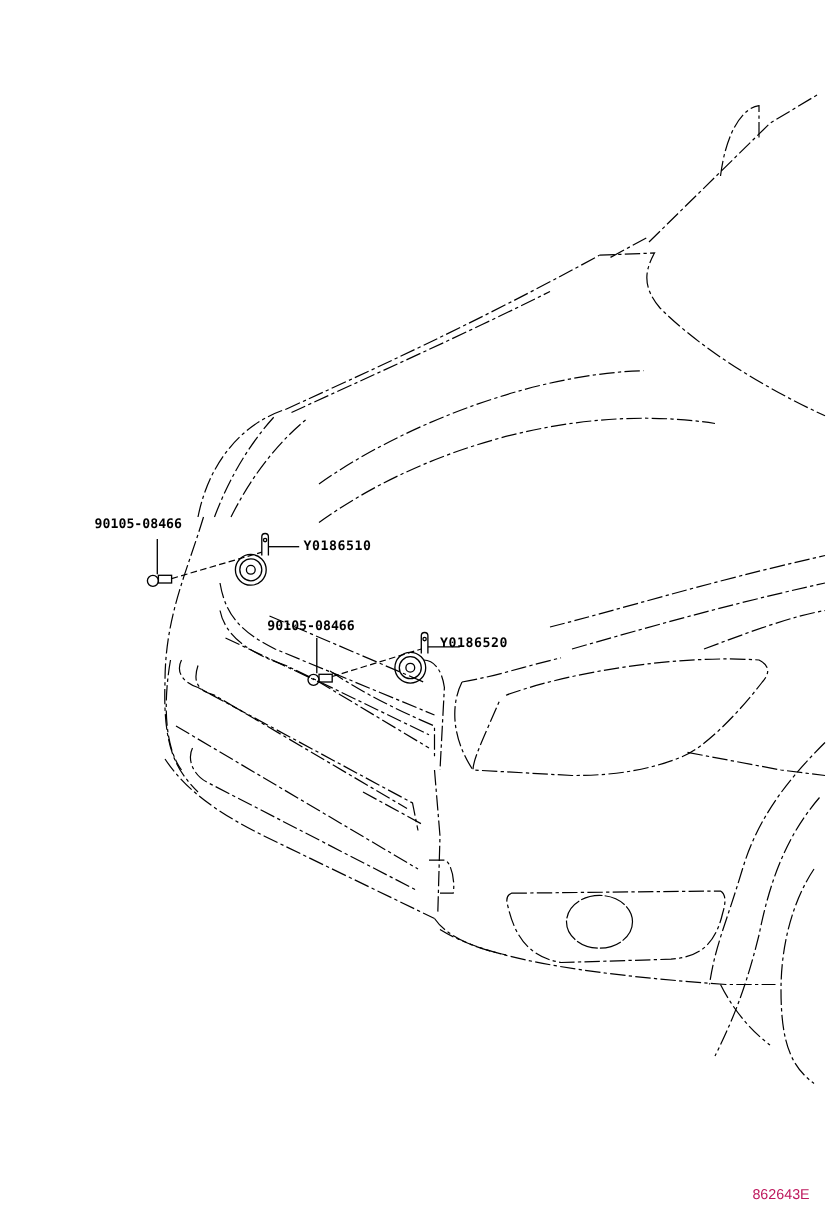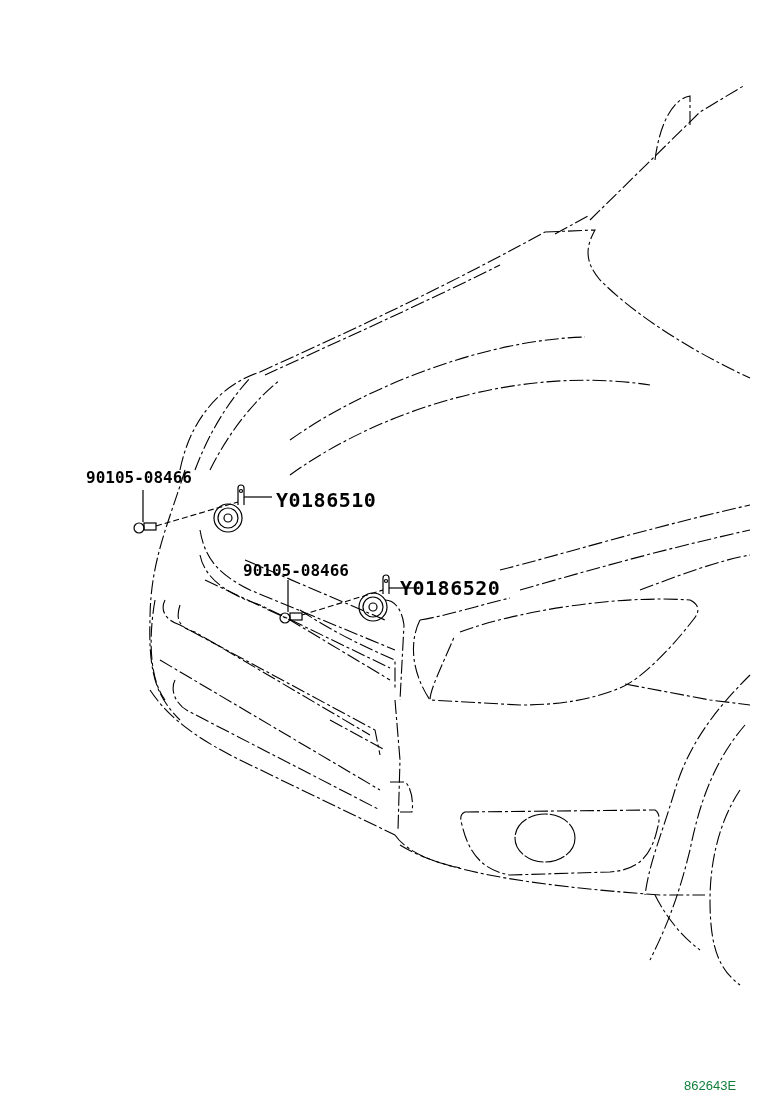--- a/index.html
+++ b/index.html
@@ -13,27 +13,27 @@
   svg.drawing { position: absolute; left: 0; top: 0; }
   .callout {
     position: absolute;
     font-family: "DejaVu Sans Mono", "Liberation Mono", monospace;
     font-weight: bold;
     color: #000;
     white-space: nowrap;
     line-height: 1;
     cursor: pointer;
   }
-  .callout.small { font-size: 16px; letter-spacing: 0px; }
-  .callout.large { font-size: 20px; letter-spacing: 0.5px; }
+  .callout.small { font-size: 12px; letter-spacing: 0px; }
+  .callout.large { font-size: 12px; letter-spacing: 0.5px; }
   .figure-id {
     position: absolute;
     font-family: "Liberation Sans", sans-serif;
     font-size: 13px;
-    color: #15803d;
+    color: #be185d;
     white-space: nowrap;
   }
 </style>
 </head>
 <body>
 
 <div id="canvas">
 
   <svg class="drawing" width="760" height="1112" viewBox="0 0 760 1112" fill="none" stroke="#000" stroke-width="1.1">
 

